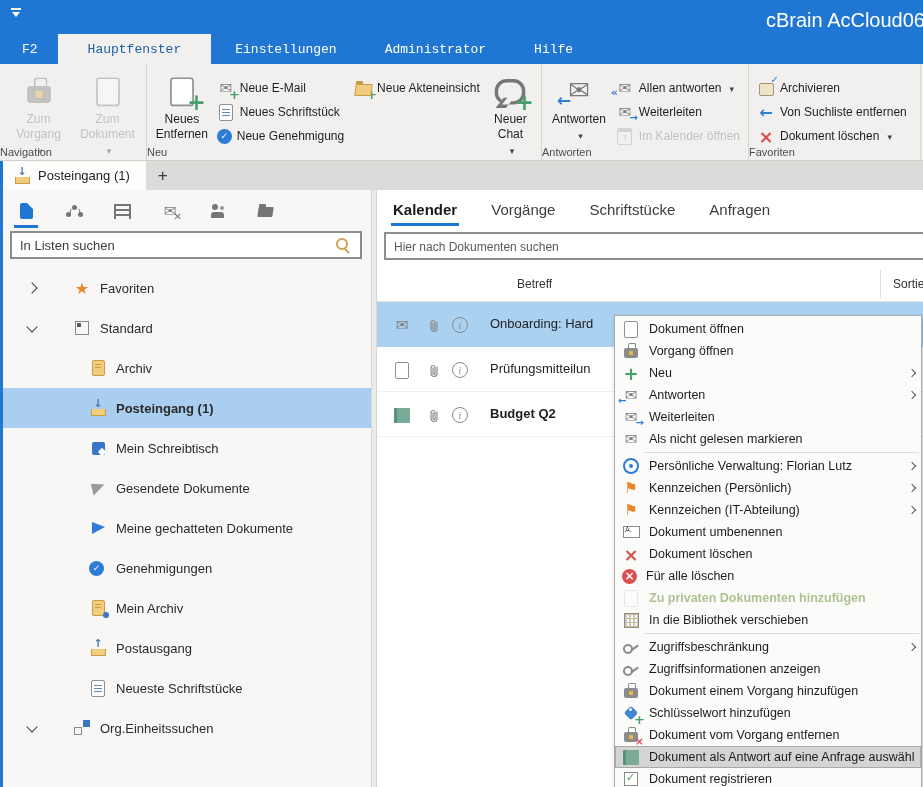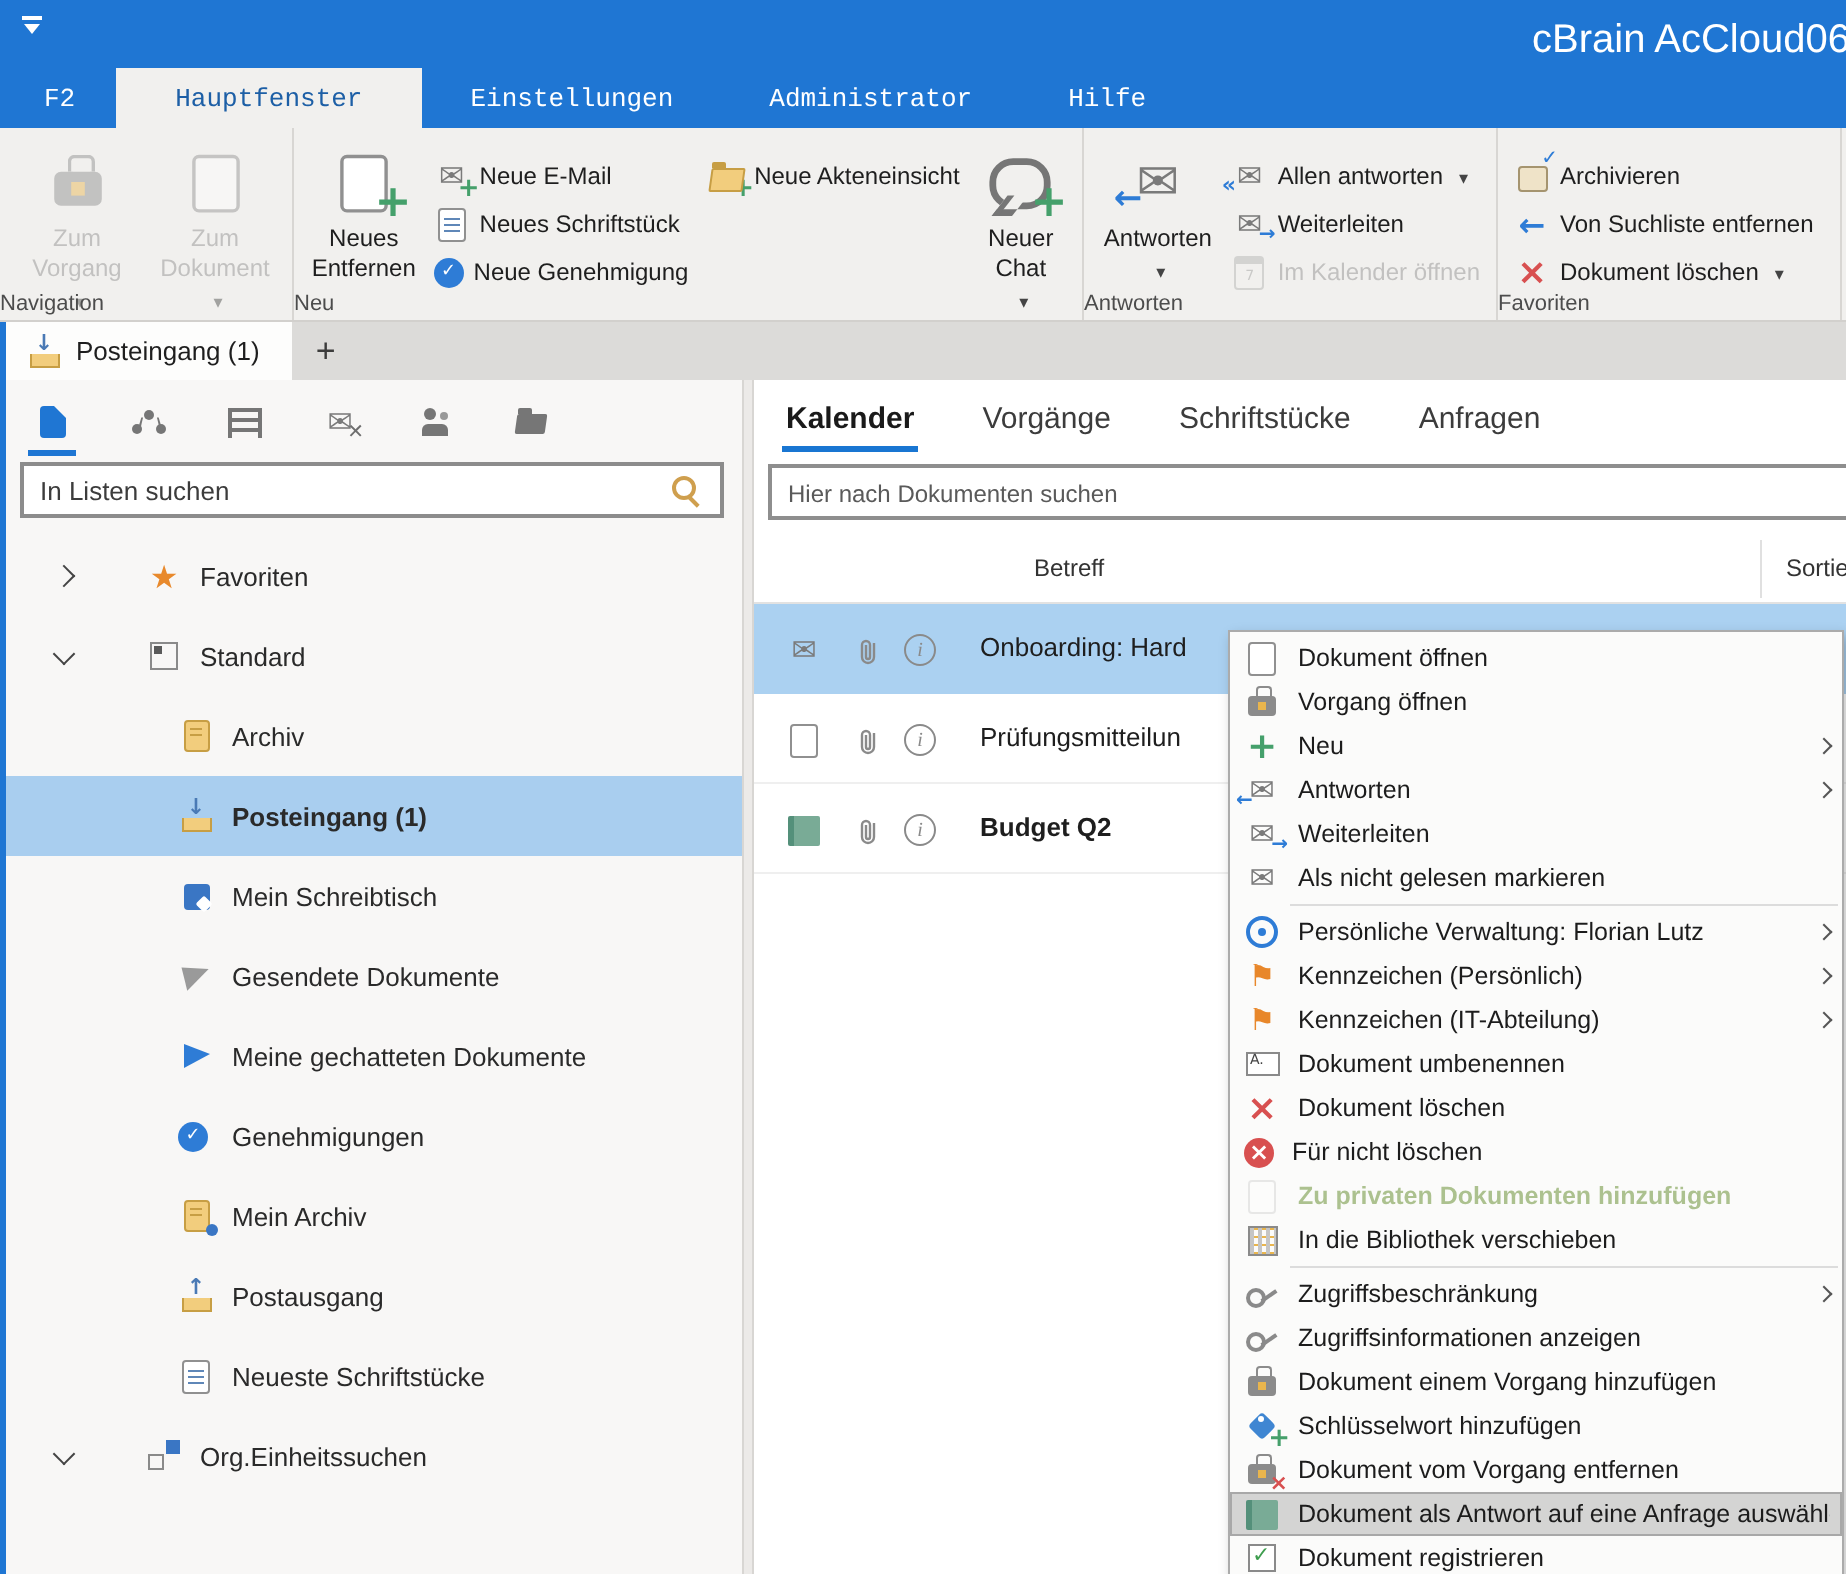--- a/index.html
+++ b/index.html
@@ -537,21 +537,21 @@
   <div class="mi">
     <span class="ic ic-rename"></span>
     <span class="milabel">Dokument umbenennen</span>
   </div>
   <div class="mi">
     <span class="ic ic-xred"></span>
     <span class="milabel">Dokument löschen</span>
   </div>
   <div class="mi">
     <span class="ic ic-xcircle"></span>
-    <span class="milabel">Für nicht löschen</span>
+    <span class="milabel">Für alle löschen</span>
   </div>
   <div class="mi disabled">
     <span class="ic ic-page"></span>
     <span class="milabel">Zu privaten Dokumenten hinzufügen</span>
   </div>
   <div class="mi">
     <span class="ic ic-library"></span>
     <span class="milabel">In die Bibliothek verschieben</span>
   </div>
   <div class="msep"></div>

